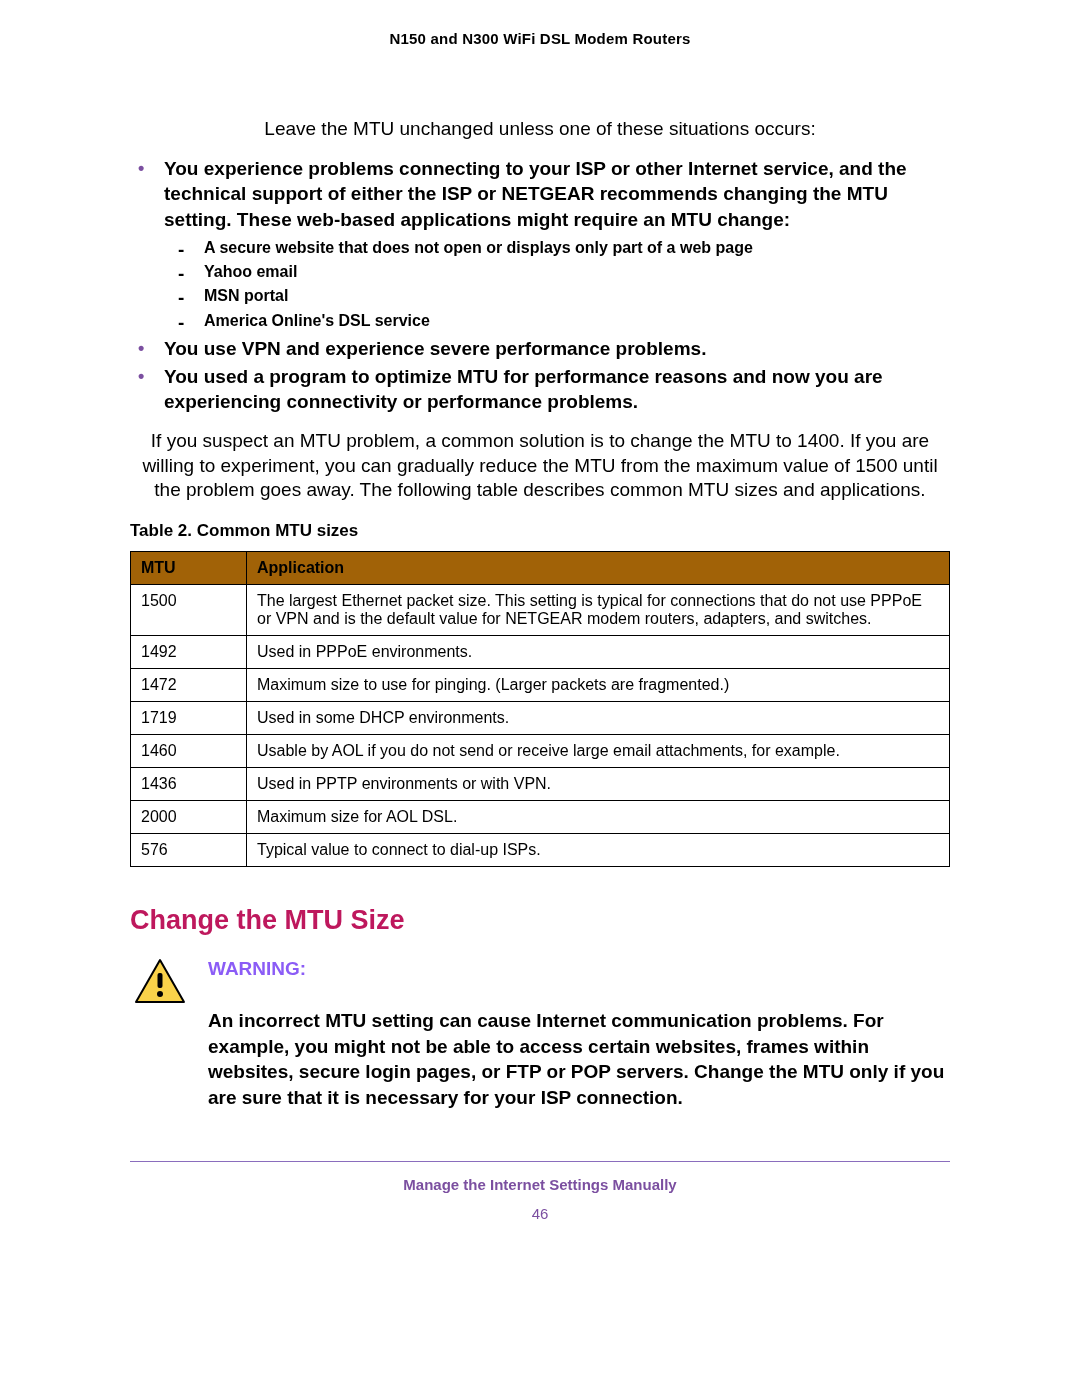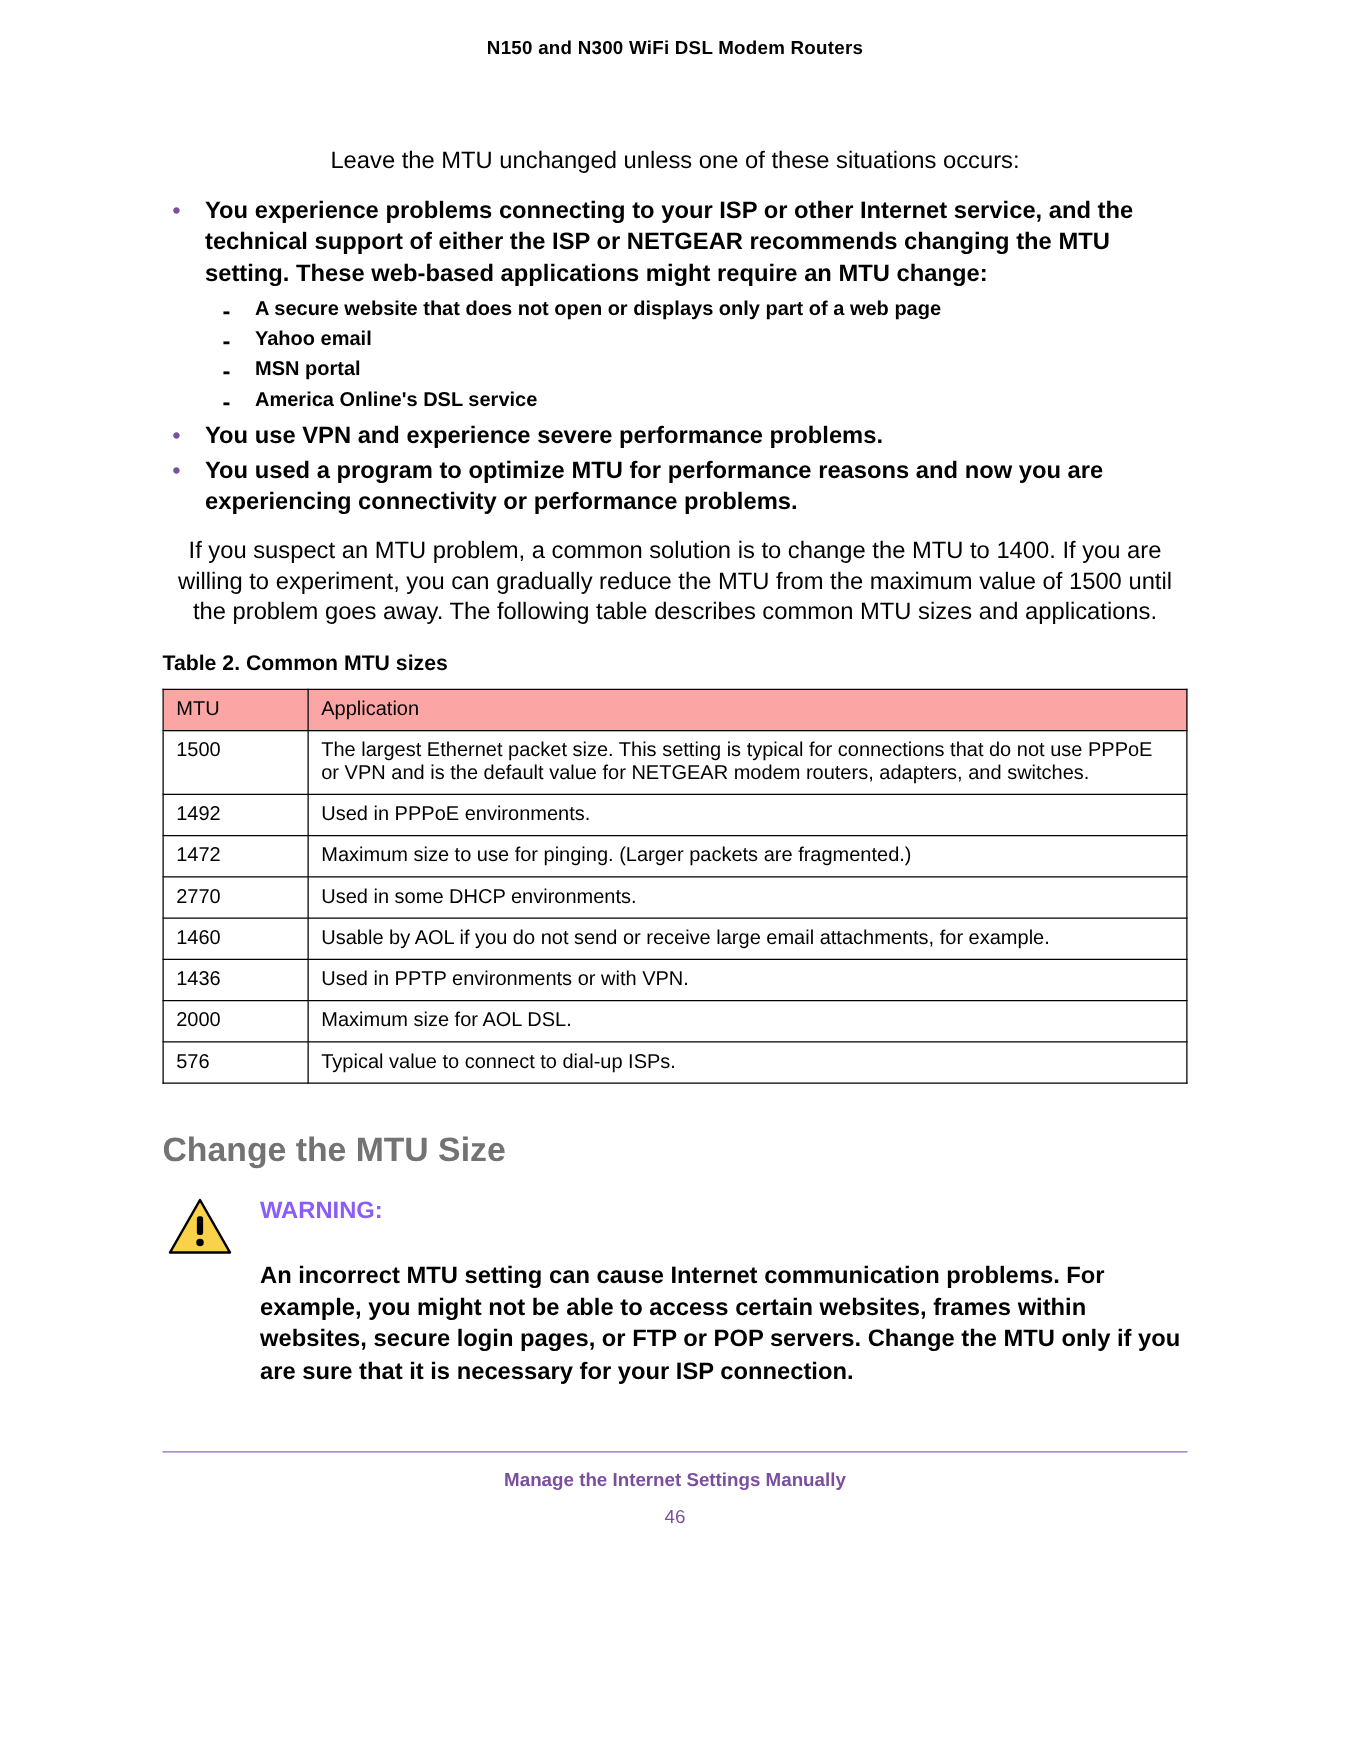--- a/index.html
+++ b/index.html
@@ -79,28 +79,28 @@
     border-collapse: collapse;
     font-size: 16px;
   }
   table.mtu th, table.mtu td {
     border: 1px solid #000;
     text-align: left;
     padding: 7px 10px 7px 10px;
     vertical-align: top;
   }
   table.mtu th {
-    background: #fca5a5;
-    font-weight: normal;
+    background: #a16207;
+    font-weight: bold;
   }
   table.mtu td:first-child, table.mtu th:first-child {
     width: 95px;
   }
   h2.section {
-    color: #737373;
+    color: #be185d;
     font-size: 27px;
     font-weight: bold;
     margin: 38px 0 22px 0;
   }
   .warning-box {
     display: flex;
     align-items: flex-start;
     gap: 22px;
   }
   .warning-icon {
@@ -184,21 +184,21 @@
       </tr>
       <tr>
         <td>1492</td>
         <td>Used in PPPoE environments.</td>
       </tr>
       <tr>
         <td>1472</td>
         <td>Maximum size to use for pinging. (Larger packets are fragmented.)</td>
       </tr>
       <tr>
-        <td>2770</td>
+        <td>1719</td>
         <td>Used in some DHCP environments.</td>
       </tr>
       <tr>
         <td>1460</td>
         <td>Usable by AOL if you do not send or receive large email attachments, for example.</td>
       </tr>
       <tr>
         <td>1436</td>
         <td>Used in PPTP environments or with VPN.</td>
       </tr>

